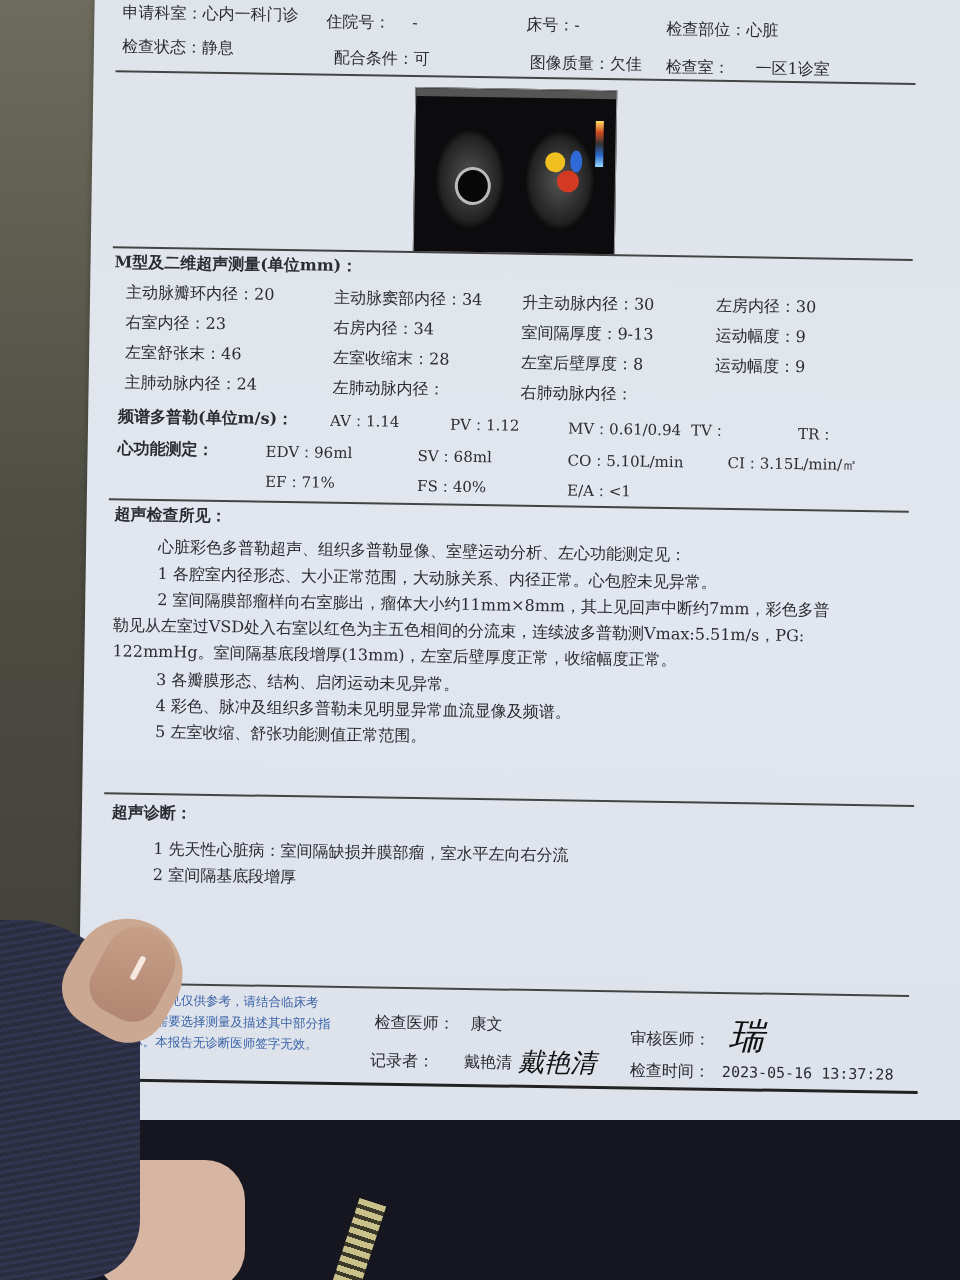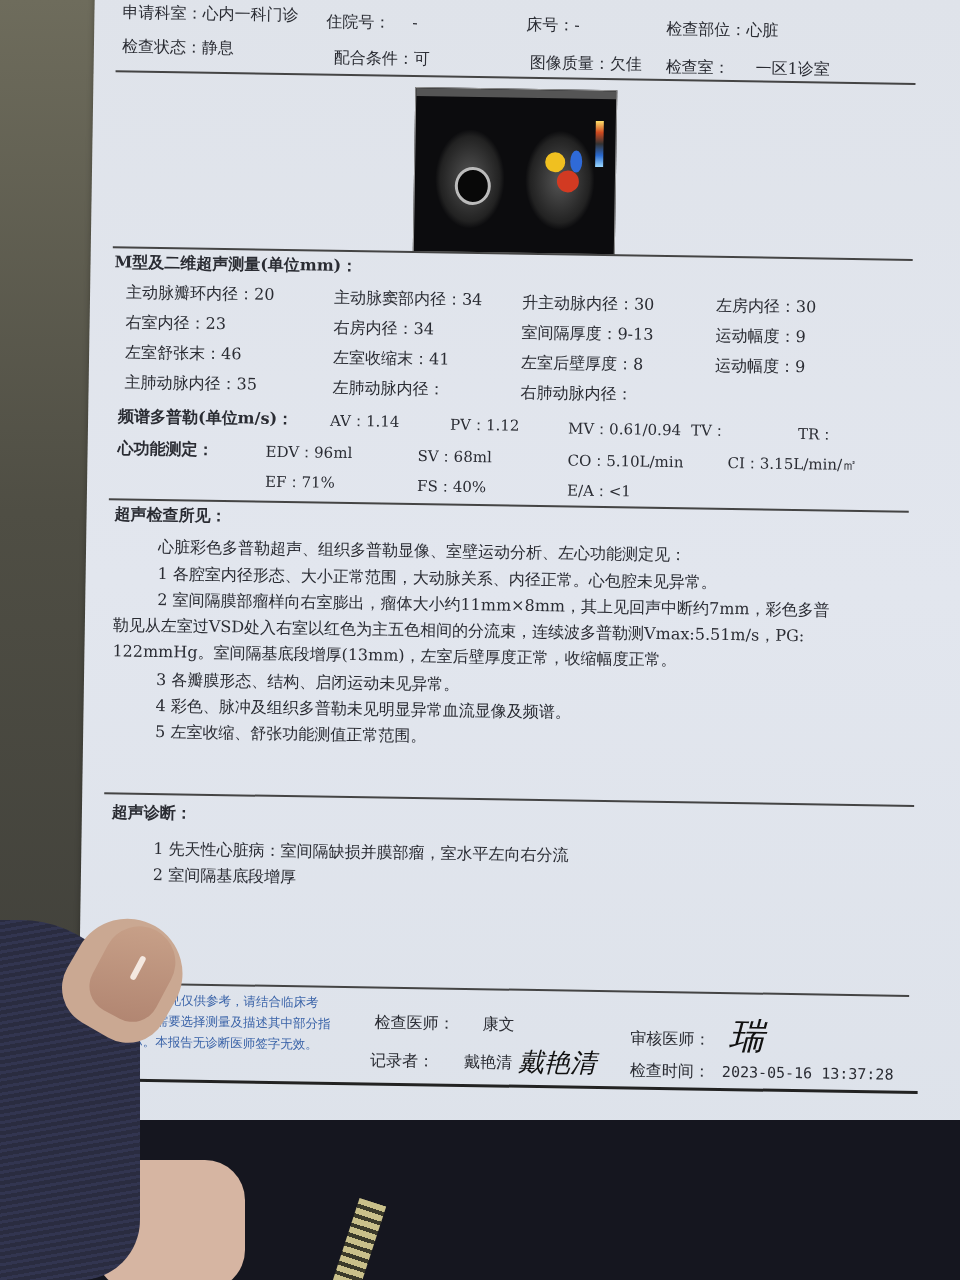--- a/index.html
+++ b/index.html
@@ -75,25 +75,25 @@
   <div class="abs t16" style="left:244px;top:304px;"><span>主动脉窦部内径：</span><span>34</span></div>
   <div class="abs t16" style="left:432px;top:306px;"><span>升主动脉内径：</span><span>30</span></div>
   <div class="abs t16" style="left:626px;top:306px;"><span>左房内径：</span><span>30</span></div>
 
   <div class="abs t16" style="left:36px;top:332px;"><span>右室内径：</span><span>23</span></div>
   <div class="abs t16" style="left:244px;top:334px;"><span>右房内径：</span><span>34</span></div>
   <div class="abs t16" style="left:432px;top:336px;"><span>室间隔厚度：</span><span>9-13</span></div>
   <div class="abs t16" style="left:626px;top:336px;"><span>运动幅度：</span><span>9</span></div>
 
   <div class="abs t16" style="left:36px;top:362px;"><span>左室舒张末：</span><span>46</span></div>
-  <div class="abs t16" style="left:244px;top:364px;"><span>左室收缩末：</span><span>41</span></div>
+  <div class="abs t16" style="left:244px;top:364px;"><span>左室收缩末：</span><span>28</span></div>
   <div class="abs t16" style="left:432px;top:366px;"><span>左室后壁厚度：</span><span>8</span></div>
   <div class="abs t16" style="left:626px;top:366px;"><span>运动幅度：</span><span>9</span></div>
 
-  <div class="abs t16" style="left:36px;top:392px;"><span>主肺动脉内径：</span><span>35</span></div>
+  <div class="abs t16" style="left:36px;top:392px;"><span>主肺动脉内径：</span><span>24</span></div>
   <div class="abs t16" style="left:244px;top:394px;"><span>左肺动脉内径：</span><span></span></div>
   <div class="abs t16" style="left:432px;top:396px;"><span>右肺动脉内径：</span><span></span></div>
 
   <div class="abs t16 bold" style="left:30px;top:426px;">频谱多普勒(单位m/s)：</div>
   <div class="abs t15" style="left:242px;top:428px;">AV：1.14</div>
   <div class="abs t15" style="left:362px;top:430px;">PV：1.12</div>
   <div class="abs t15" style="left:480px;top:432px;">MV：0.61/0.94</div>
   <div class="abs t15" style="left:603px;top:432px;">TV：</div>
   <div class="abs t15" style="left:710px;top:434px;">TR：</div>
 
@@ -122,21 +122,21 @@
   <div class="abs t16 bold" style="left:30px;top:822px;">超声诊断：</div>
   <div class="abs t16" style="left:72px;top:858px;">1 先天性心脏病：室间隔缺损并膜部瘤，室水平左向右分流</div>
   <div class="abs t16" style="left:72px;top:884px;">2 室间隔基底段增厚</div>
 
   <div class="rule" style="left:40px;top:1002px;width:790px;"></div>
   <div class="abs disclaimer" style="left:52px;top:1008px;">
     <div>诊断意见仅供参考，请结合临床考</div>
     <div>根据需要选择测量及描述其中部分指</div>
     <div>标。本报告无诊断医师签字无效。</div>
   </div>
-  <div class="abs t16" style="left:296px;top:1028px;"><span>检查医师：</span><span style="margin-left:28px">康文</span></div>
+  <div class="abs t16" style="left:296px;top:1028px;"><span>检查医师：</span><span style="margin-left:16px">康文</span></div>
   <div class="abs t16" style="left:292px;top:1066px;"><span>记录者：</span><span style="margin-left:30px">戴艳清</span></div>
   <div class="abs sig" style="left:440px;top:1058px;font-size:26px;">戴艳清</div>
   <div class="abs t16" style="left:552px;top:1040px;">审核医师：</div>
   <div class="abs sig" style="left:650px;top:1022px;font-size:36px;">瑞</div>
   <div class="abs t16" style="left:552px;top:1072px;"><span>检查时间：</span><span style="margin-left:12px;font-family:'DejaVu Sans Mono',monospace;font-size:15px">2023-05-16 13:37:28</span></div>
   <div class="rule thick" style="left:40px;top:1098px;width:800px;"></div>
 </div>
 
 <div class="bg-cloth"></div>
 <div class="zipper"></div>

